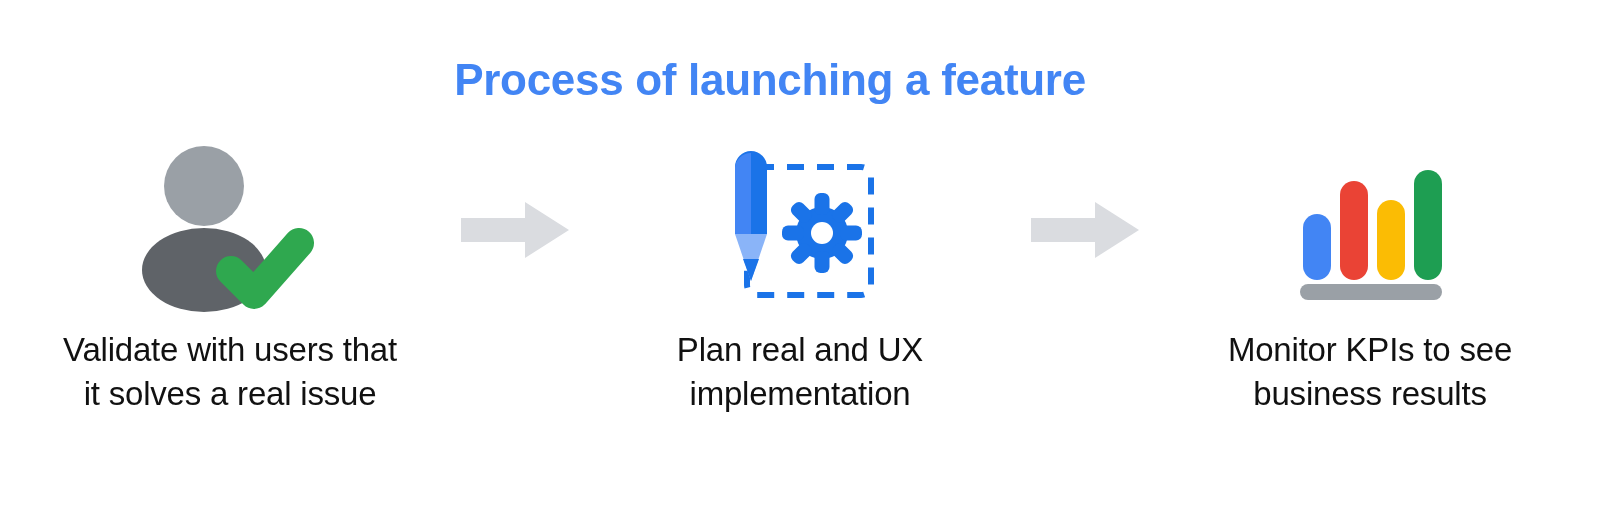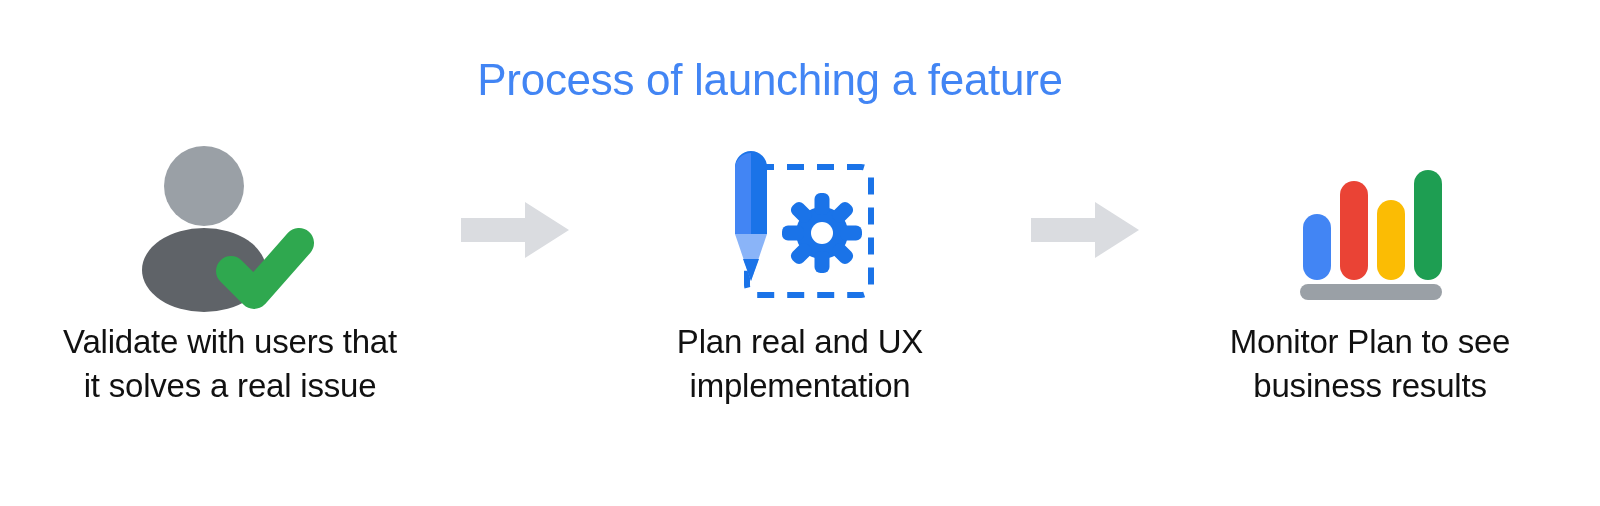--- a/index.html
+++ b/index.html
@@ -25,21 +25,21 @@
   }
 
   
   .title {
     position: absolute;
     top: 56px;
     left: 0;
     width: 1540px;
     text-align: center;
     font-size: 44px;
-    font-weight: normal;
+    font-weight: bold;
     letter-spacing: -0.3px;
     color: #4285F4;
     line-height: 1.1;
     white-space: nowrap;
   }
 
   
   .flow {
     position: absolute;
     top: 140px;
@@ -61,20 +61,21 @@
 
   .step-art {
     height: 180px;
     width: 100%;
     display: flex;
     align-items: center;
     justify-content: center;
   }
 
   .step-caption {
+    margin-top: 8px;
     text-align: center;
     font-size: 33px;
     line-height: 1.33;
     color: #111111;
     font-weight: 400;
     letter-spacing: -0.2px;
     white-space: pre-line;
   }
 
   .arrow-cell {
@@ -165,18 +166,18 @@
     <div class="step">
       <div class="step-art">
         <svg class="icon-svg" width="150" height="140" viewBox="0 0 150 140">
           <rect x="8" y="54" width="28" height="66" rx="14" fill="#4285F4"></rect>
           <rect x="45" y="21" width="28" height="99" rx="14" fill="#EA4335"></rect>
           <rect x="82" y="40" width="28" height="80" rx="14" fill="#FBBC04"></rect>
           <rect x="119" y="10" width="28" height="110" rx="14" fill="#1E9E52"></rect>
           <rect x="5" y="124" width="142" height="16" rx="8" fill="#9AA0A6"></rect>
         </svg>
       </div>
-      <div class="step-caption">Monitor Plan to see
+      <div class="step-caption">Monitor KPIs to see
 business results</div>
     </div>
 
   </div>
 </div>
 
 </body></html>

